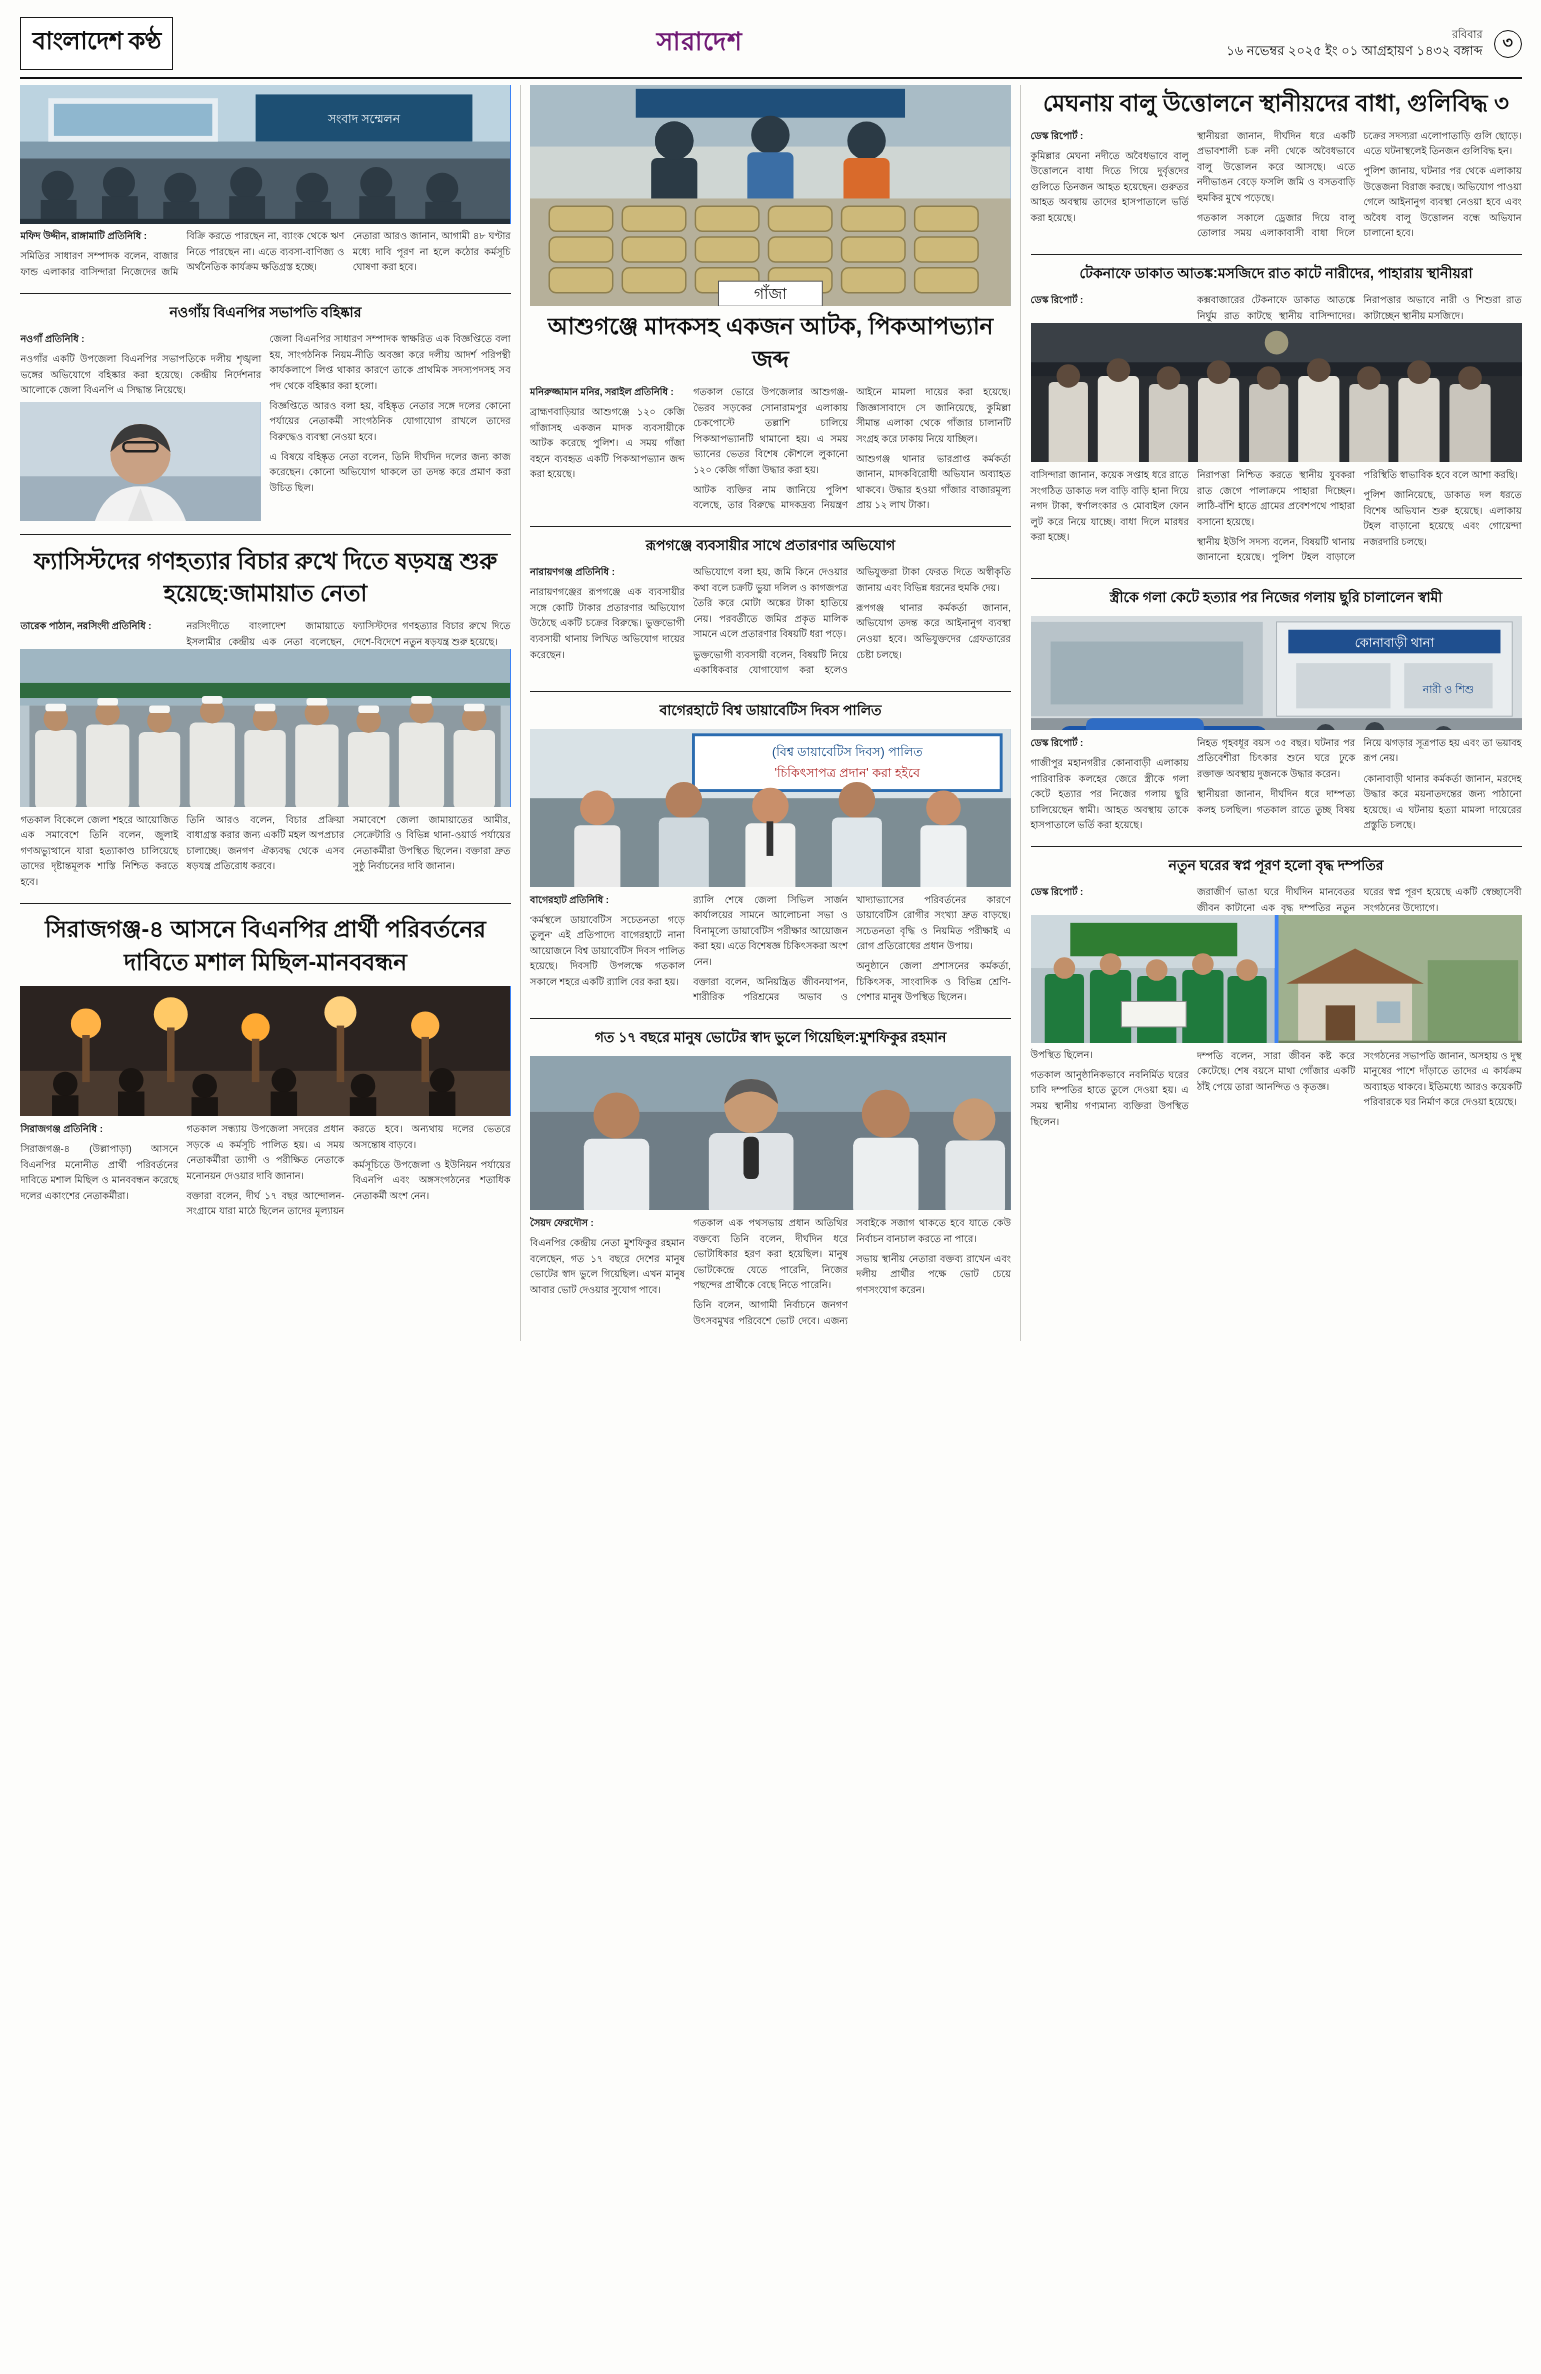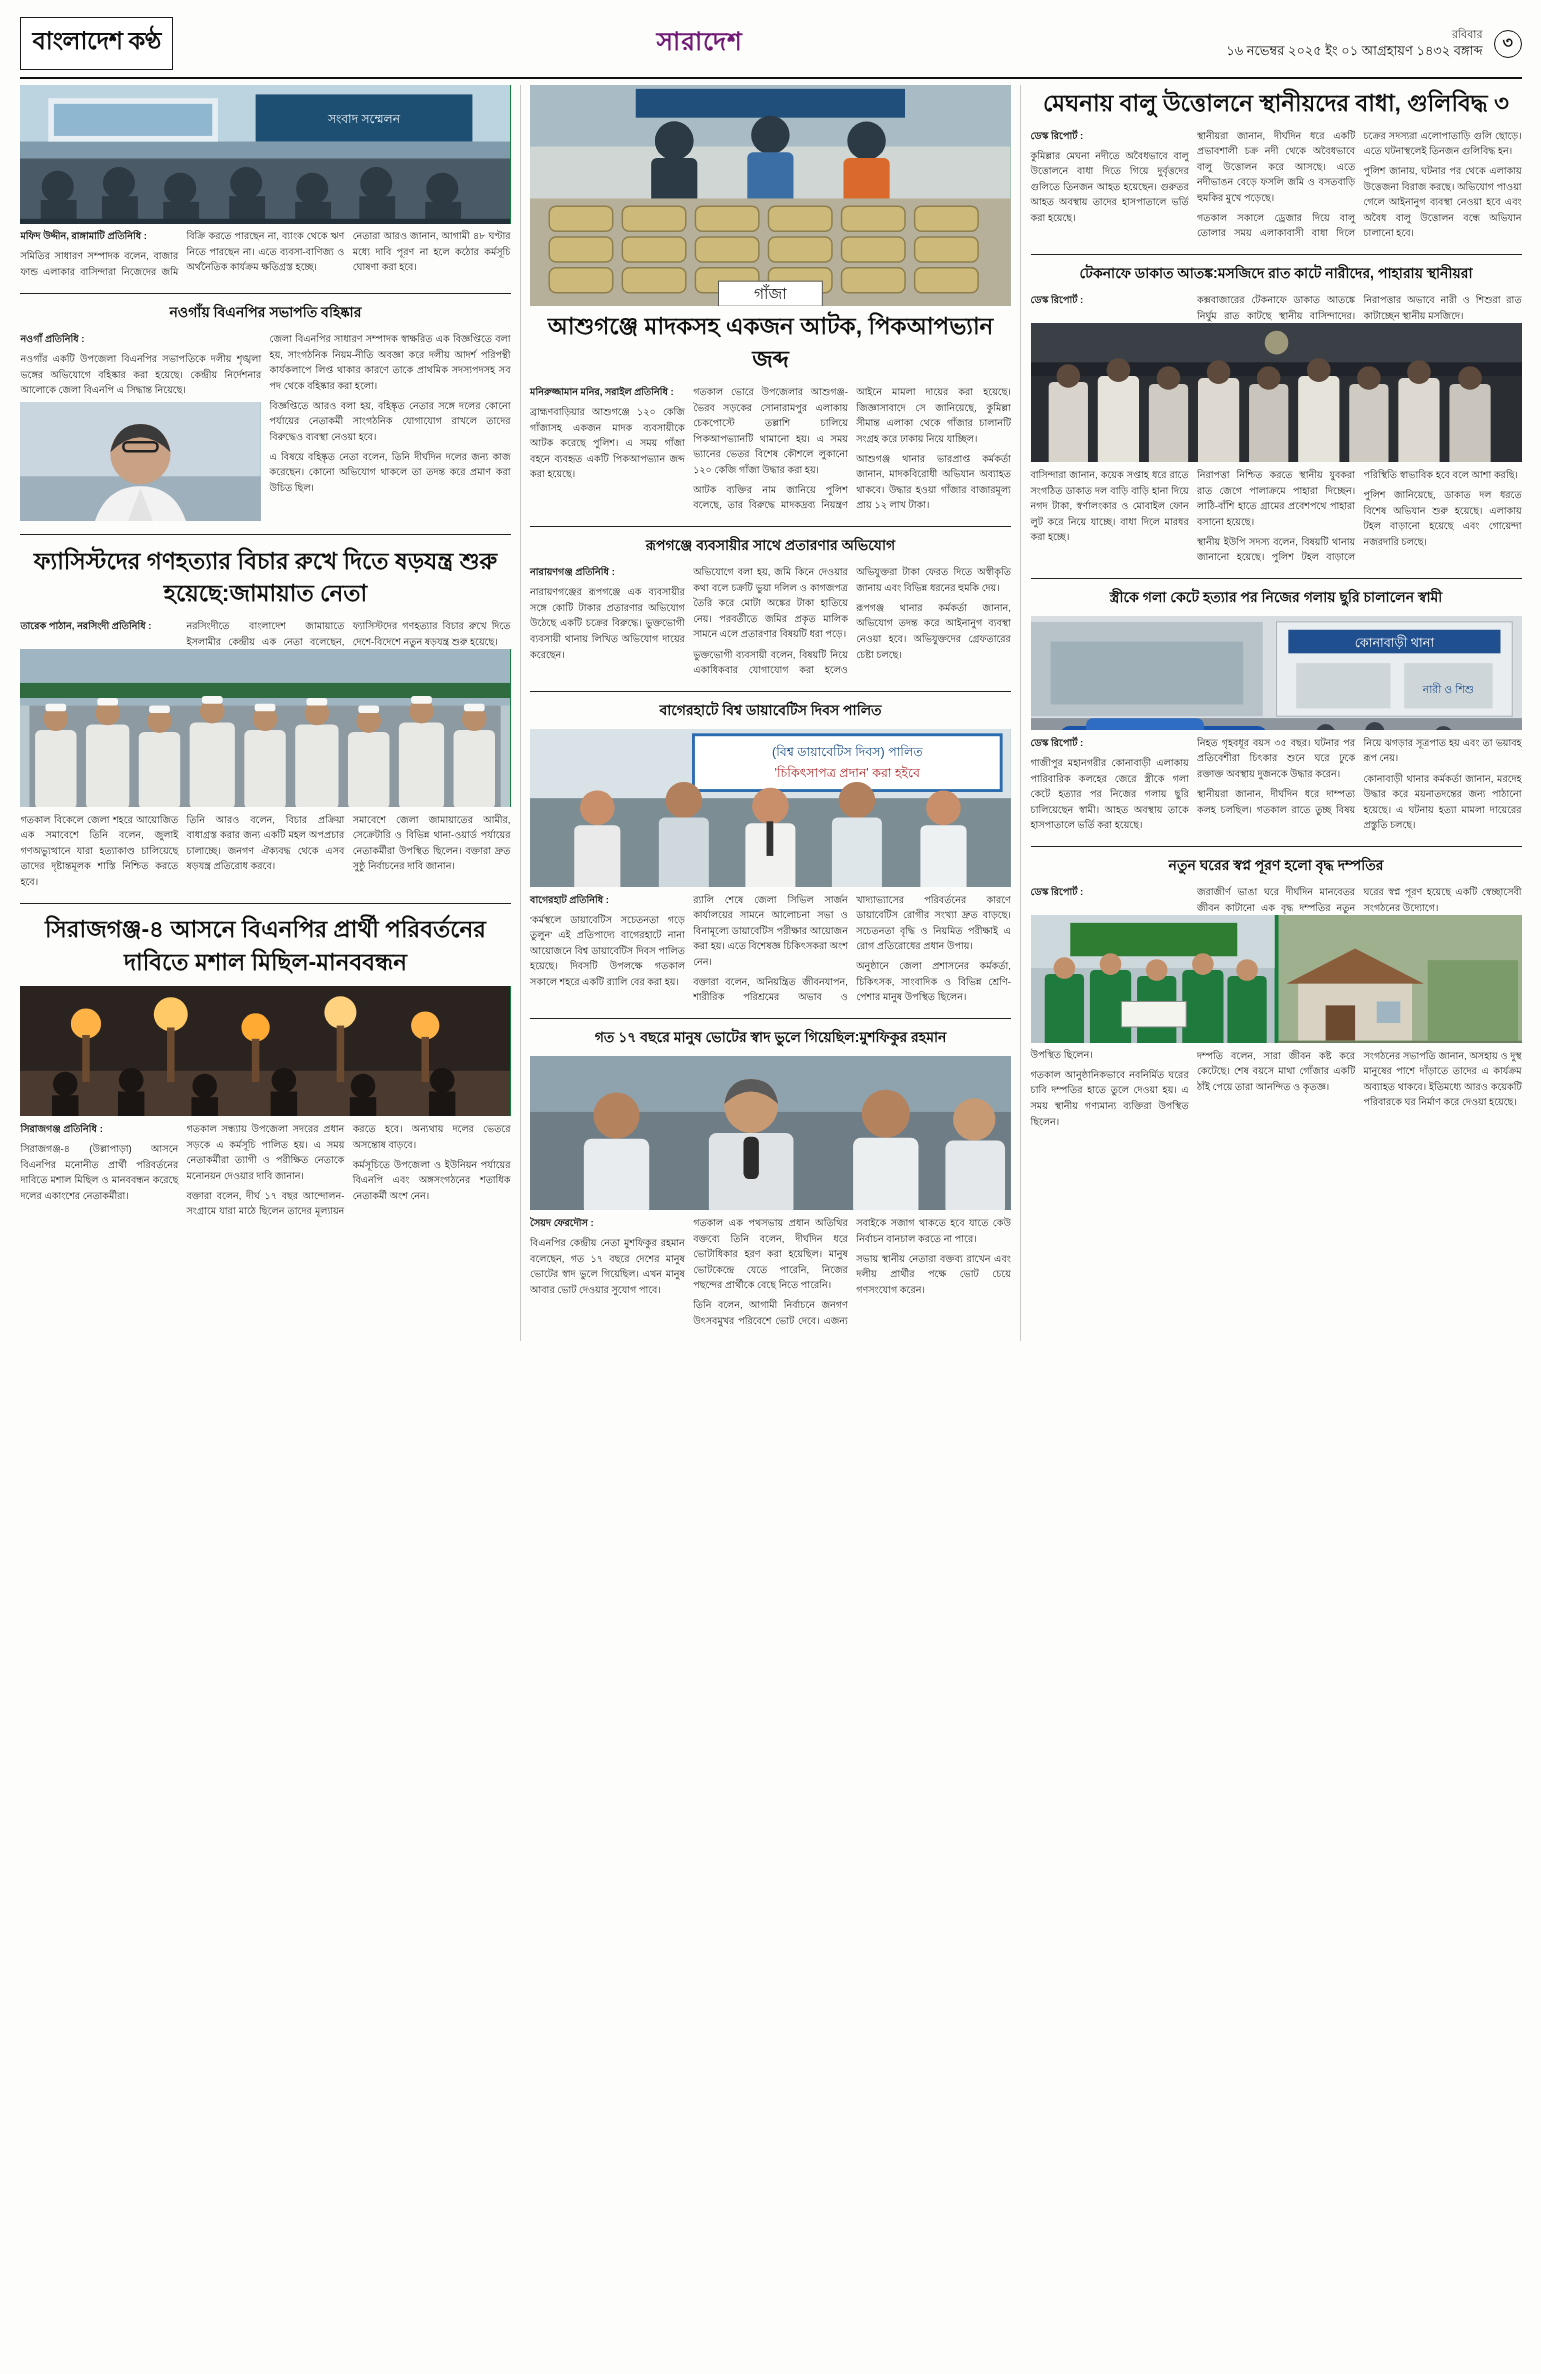--- a/index.html
+++ b/index.html
@@ -84,21 +84,21 @@
     text-align: center;
     margin: 1.9px 0 8.3px 0;
   }
   .headline.sm { font-size: 14px; }
 
   .photo {
     width: 100%;
     position: relative;
     overflow: hidden;
     margin-bottom: 4.6px;
-    background: #15803d;
+    background: #3b82f6;
   }
   .caption {
     font-size: 9.7px;
     color: #222;
     line-height: 1.5;
     text-align: justify;
     margin-bottom: 4.6px;
   }
 
   .body-cols {

